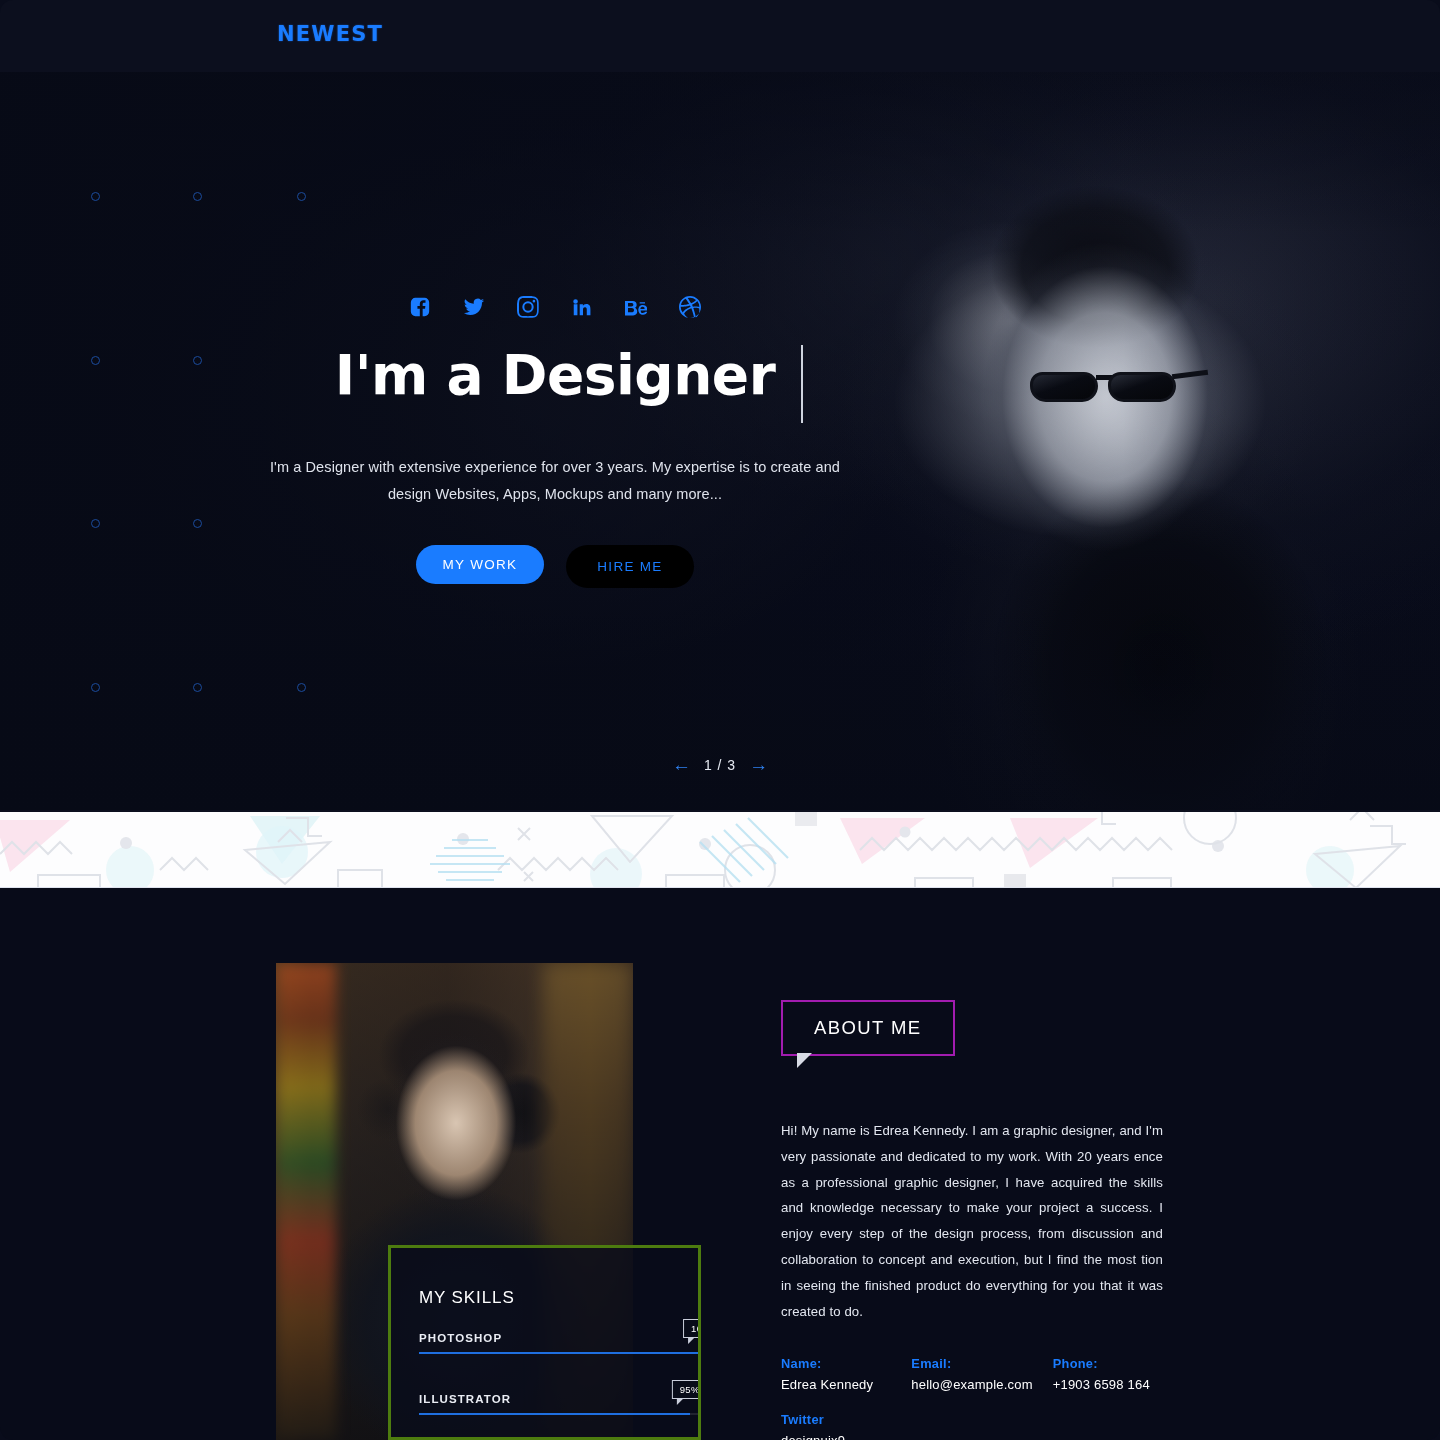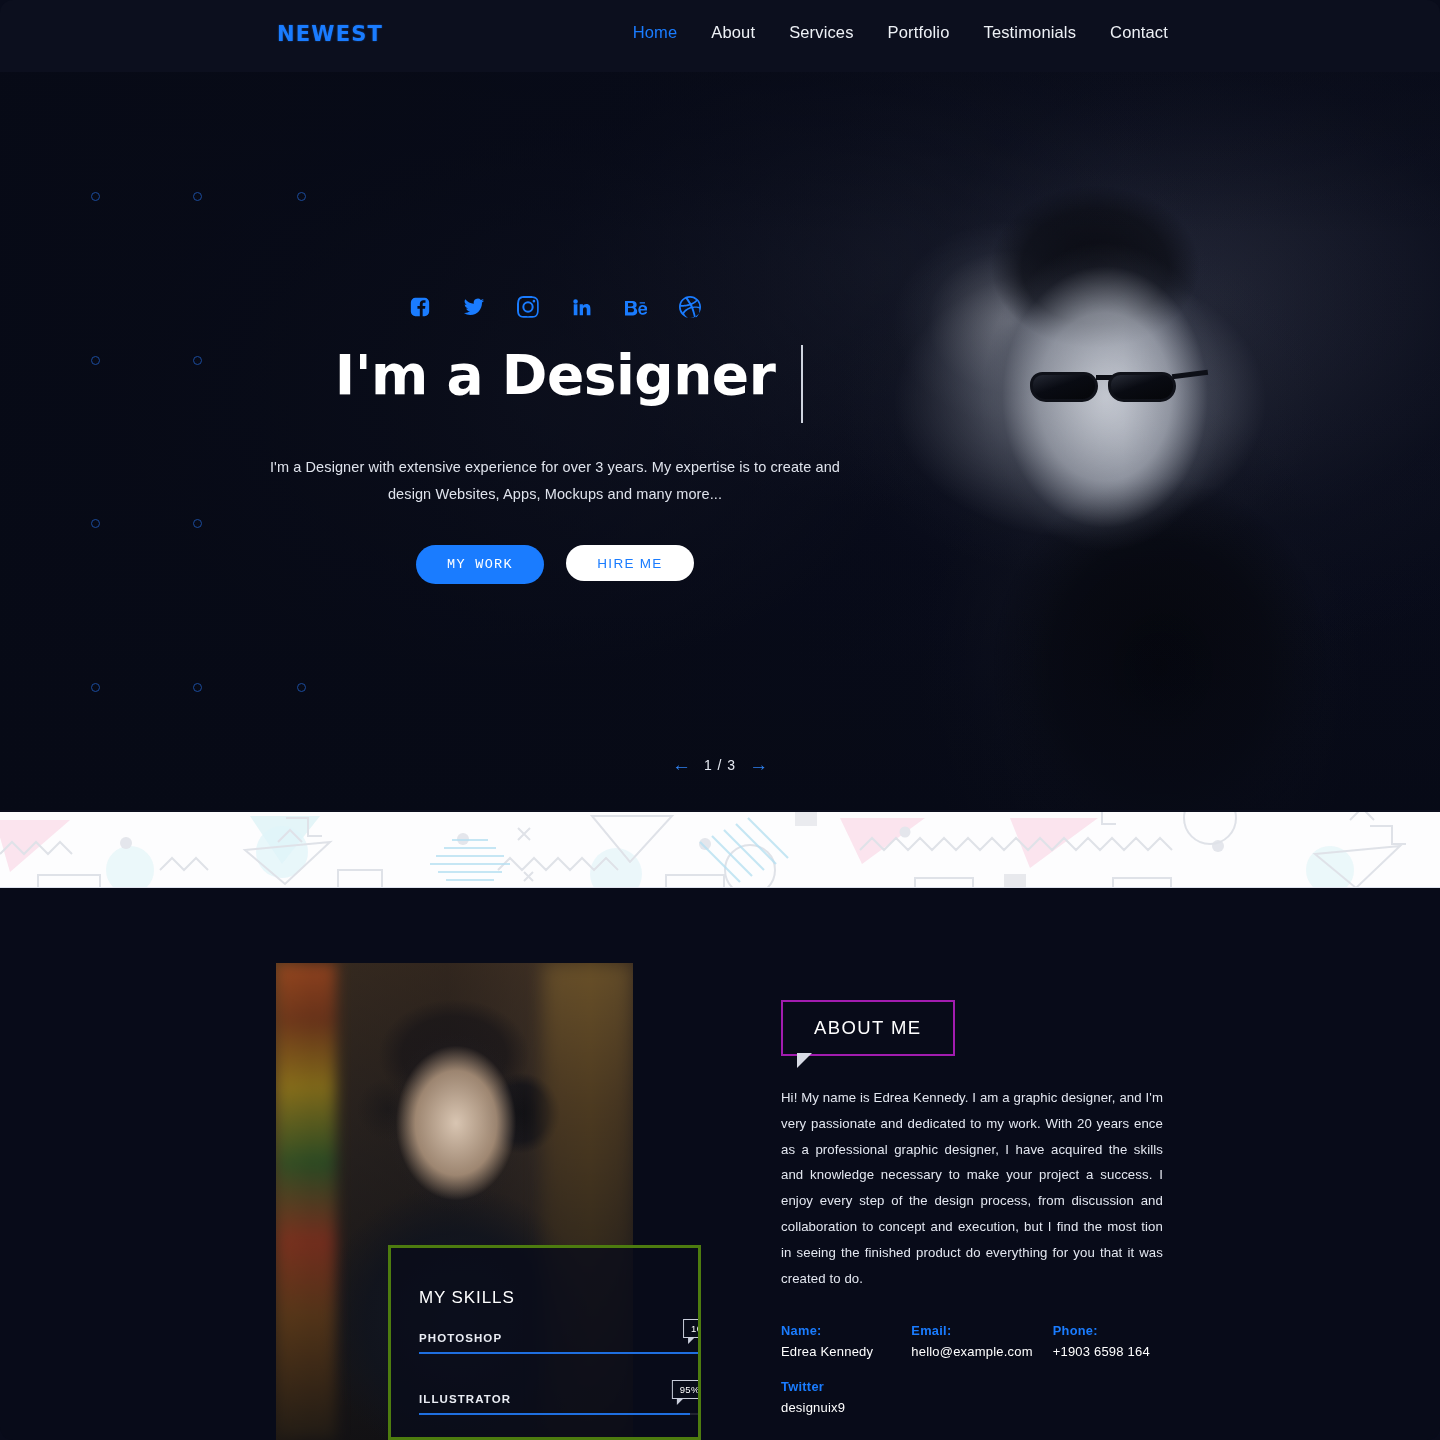--- a/index.html
+++ b/index.html
@@ -203,25 +203,24 @@
     font-size: 13.5px;
     letter-spacing: 1.3px;
     font-weight: 500;
     cursor: pointer;
     font-family: "Liberation Sans", sans-serif;
   }
   .btn-primary {
     width: 128px; height: 39px;
     background: #1a7cff;
     color: #ffffff;
-    font-family: Liberation Mono, monospace;
   }
   .btn-ghost {
-    width: 128px; height: 36px;
-    background: #ffffff;
+    width: 128px; height: 43px;
+    background: #000000;
     color: #1a7cff;
   }
   .slider-nav {
     position: absolute;
     left: 0; top: 683px;
     width: 1440px;
     display: flex;
     justify-content: center;
     align-items: center;
     gap: 13px;
@@ -359,21 +358,21 @@
   }
   .about-badge::after {
     content: "";
     position: absolute;
     left: 14px; bottom: -14px;
     width: 0; height: 0;
     border-left: 15px solid #d7dbe5;
     border-bottom: 15px solid transparent;
   }
   .about-text {
-    margin-top: 29px;
+    margin-top: 62px;
     font-size: 13.2px;
     line-height: 25.8px;
     color: #e3e7f0;
     text-align: justify;
     letter-spacing: 0.1px;
   }
   .about-info {
     margin-top: 32px;
     display: grid;
     grid-template-columns: 1fr 1fr 1fr;
@@ -394,28 +393,20 @@
     letter-spacing: 0.2px;
   }
 </style>
 </head>
 <body>
 
 <div class="page">
 
   <div class="header">
     <div class="logo">NEWEST</div>
-    <nav class="nav">
-      <a href="#" class="active">Home</a>
-      <a href="#">About</a>
-      <a href="#">Services</a>
-      <a href="#">Portfolio</a>
-      <a href="#">Testimonials</a>
-      <a href="#">Contact</a>
-    </nav>
   </div>
 
   <div class="hero">
     <div class="hero-photo"></div>
     <div class="hero-figure"></div>
     <div class="hero-glasses">
       <div class="lens l"></div>
         <div class="bridge"></div>
         <div class="lens r"></div>
         <div class="temple"></div>

